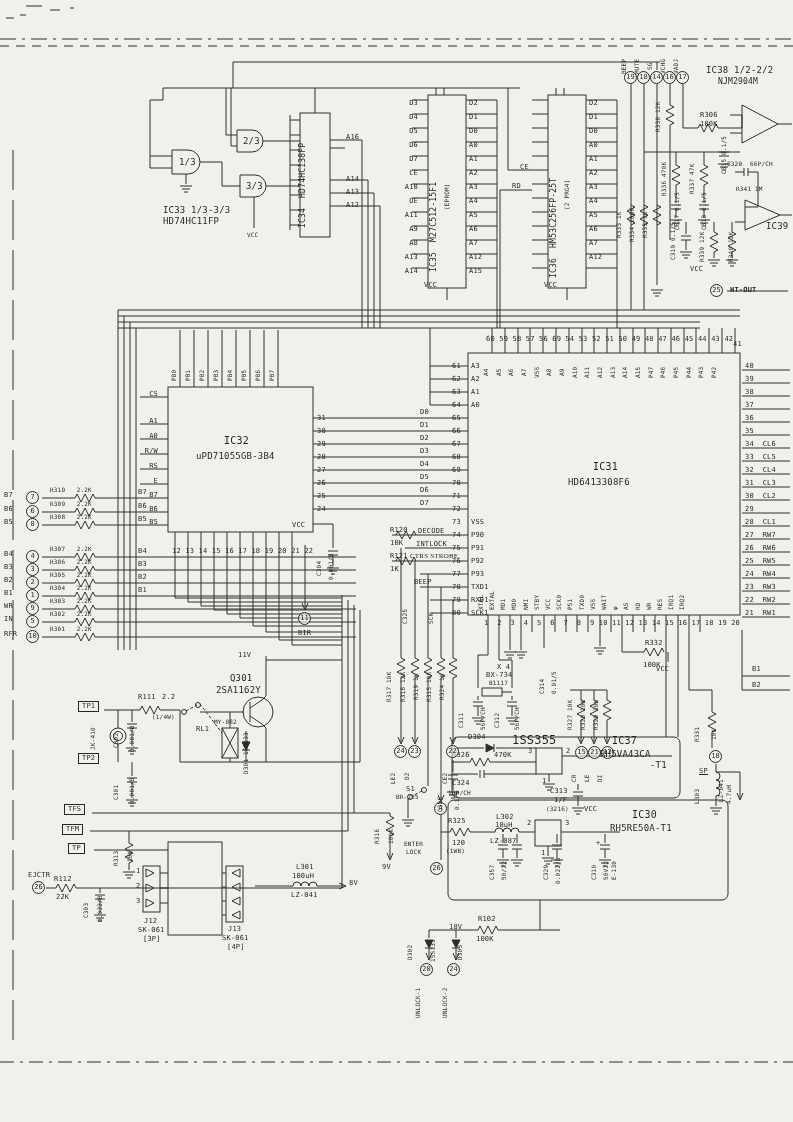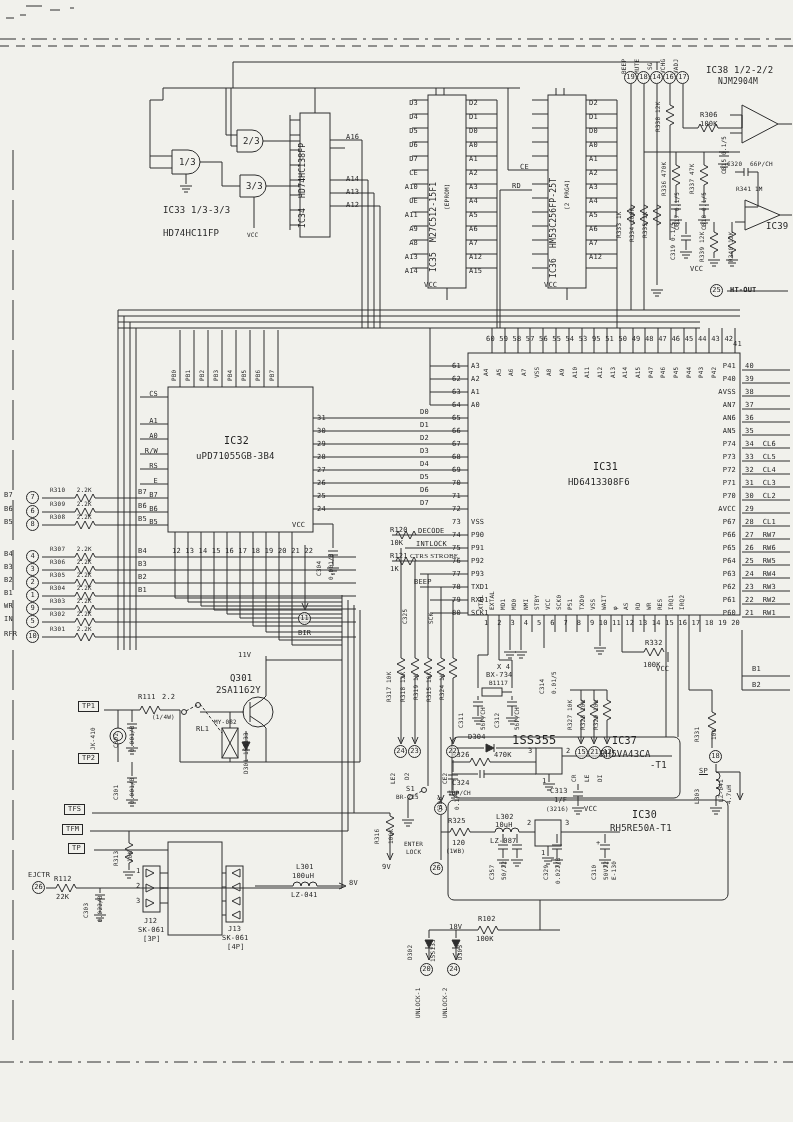--- a/index.html
+++ b/index.html
@@ -244,21 +244,21 @@
       <span class="lb v" style="font-size: 6px; left: 705px; top: 256px;">R339 12K</span>
       <span class="lb v" style="font-size: 6px; left: 734px; top: 256px;">R340 12K</span>
       <span class="lb t" style="font-size: 7px; left: 690px; top: 266px;">VCC</span>
       <span class="lb t" style="font-size: 9px; left: 766px; top: 222px;">IC39</span>
       <span class="lb p" style="font-size: 7px; left: 710px; top: 284px;">25</span>
       <span class="lb t" style="font-size: 7px; left: 730px; top: 287px; font-weight: bold;">HT-OUT</span>
       <span class="lb t" style="font-size: 9px; left: 179px; top: 158px;">1/3</span>
       <span class="lb t" style="font-size: 9px; left: 243px; top: 137px;">2/3</span>
       <span class="lb t" style="font-size: 9px; left: 246px; top: 182px;">3/3</span>
       <span class="lb t" style="font-size: 9px; left: 163px; top: 206px;">IC33 1/3-3/3</span>
-      <span class="lb t" style="font-size: 9px; left: 163px; top: 229px;">HD74HC11FP</span>
+      <span class="lb t" style="font-size: 9px; left: 163px; top: 217px;">HD74HC11FP</span>
       <span class="lb t" style="font-size: 6px; left: 247px; top: 232px;">VCC</span>
       <span class="lb v" style="font-size: 8px; left: 307px; top: 220px;">IC34  HD74HC138FP</span>
       <span class="lb t" style="font-size: 7px; left: 346px; top: 134px;">A16</span>
       <span class="lb t" style="font-size: 7px; left: 346px; top: 176px;">A14</span>
       <span class="lb t" style="font-size: 7px; left: 346px; top: 189px;">A13</span>
       <span class="lb t" style="font-size: 7px; left: 346px; top: 202px;">A12</span>
       <span class="lb v" style="font-size: 8px; left: 438px; top: 264px;">IC35  M27C512-15F1</span>
       <span class="lb v" style="font-size: 6px; left: 450px; top: 204px;">(EPROM)</span>
       <span class="lb v" style="font-size: 8px; left: 558px; top: 270px;">IC36  HM53C256FP-25T</span>
       <span class="lb v" style="font-size: 6px; left: 570px; top: 204px;">(2 PRG4)</span>
@@ -340,21 +340,21 @@
       <span class="lb t" style="font-size: 7px; left: 420px; top: 409px;">D0</span>
       <span class="lb t" style="font-size: 7px; left: 420px; top: 422px;">D1</span>
       <span class="lb t" style="font-size: 7px; left: 420px; top: 435px;">D2</span>
       <span class="lb t" style="font-size: 7px; left: 420px; top: 448px;">D3</span>
       <span class="lb t" style="font-size: 7px; left: 420px; top: 461px;">D4</span>
       <span class="lb t" style="font-size: 7px; left: 420px; top: 474px;">D5</span>
       <span class="lb t" style="font-size: 7px; left: 420px; top: 487px;">D6</span>
       <span class="lb t" style="font-size: 7px; left: 420px; top: 500px;">D7</span>
       <span class="lb t" style="font-size: 10px; left: 593px; top: 462px;">IC31</span>
       <span class="lb t" style="font-size: 9px; left: 568px; top: 478px;">HD6413308F6</span>
-      <span class="lb t" style="font-size: 7px; left: 486px; top: 336px;">60 59 58 57 56 55 54 53 95 51 50 49 48 47 46 45 44 43 42</span>
+      <span class="lb t" style="font-size: 7px; left: 486px; top: 336px;">60 59 58 57 56 69 54 53 52 51 50 49 48 47 46 45 44 43 42</span>
       <span class="lb t" style="font-size: 7px; left: 733px; top: 341px;">41</span>
       <span class="lb v" style="font-size: 6px; left: 489px; top: 370px;">A4</span>
       <span class="lb v" style="font-size: 6px; left: 502px; top: 370px;">A5</span>
       <span class="lb v" style="font-size: 6px; left: 514px; top: 370px;">A6</span>
       <span class="lb v" style="font-size: 6px; left: 527px; top: 370px;">A7</span>
       <span class="lb v" style="font-size: 6px; left: 540px; top: 372px;">VSS</span>
       <span class="lb v" style="font-size: 6px; left: 552px; top: 370px;">A8</span>
       <span class="lb v" style="font-size: 6px; left: 565px; top: 370px;">A9</span>
       <span class="lb v" style="font-size: 6px; left: 578px; top: 372px;">A10</span>
       <span class="lb v" style="font-size: 6px; left: 590px; top: 372px;">A11</span>
@@ -401,40 +401,20 @@
 
 
 VSS
 P90
 P91
 P92
 P93
 TXD1
 RXD1
 SCK1</span>
-      <span class="lb m" style="font-size: 7px; left: 708px; top: 360px; line-height: 13px; width: 28px; text-align: right;">P41
-P40
-AVSS
-AN7
-AN6
-AN5
-P74
-P73
-P72
-P71
-P70
-AVCC
-P67
-P66
-P65
-P64
-P63
-P62
-P61
-P60</span>
       <span class="lb m" style="font-size: 7px; left: 745px; top: 360px; line-height: 13px;">40
 39
 38
 37
 36
 35
 34  CL6
 33  CL5
 32  CL4
 31  CL3

